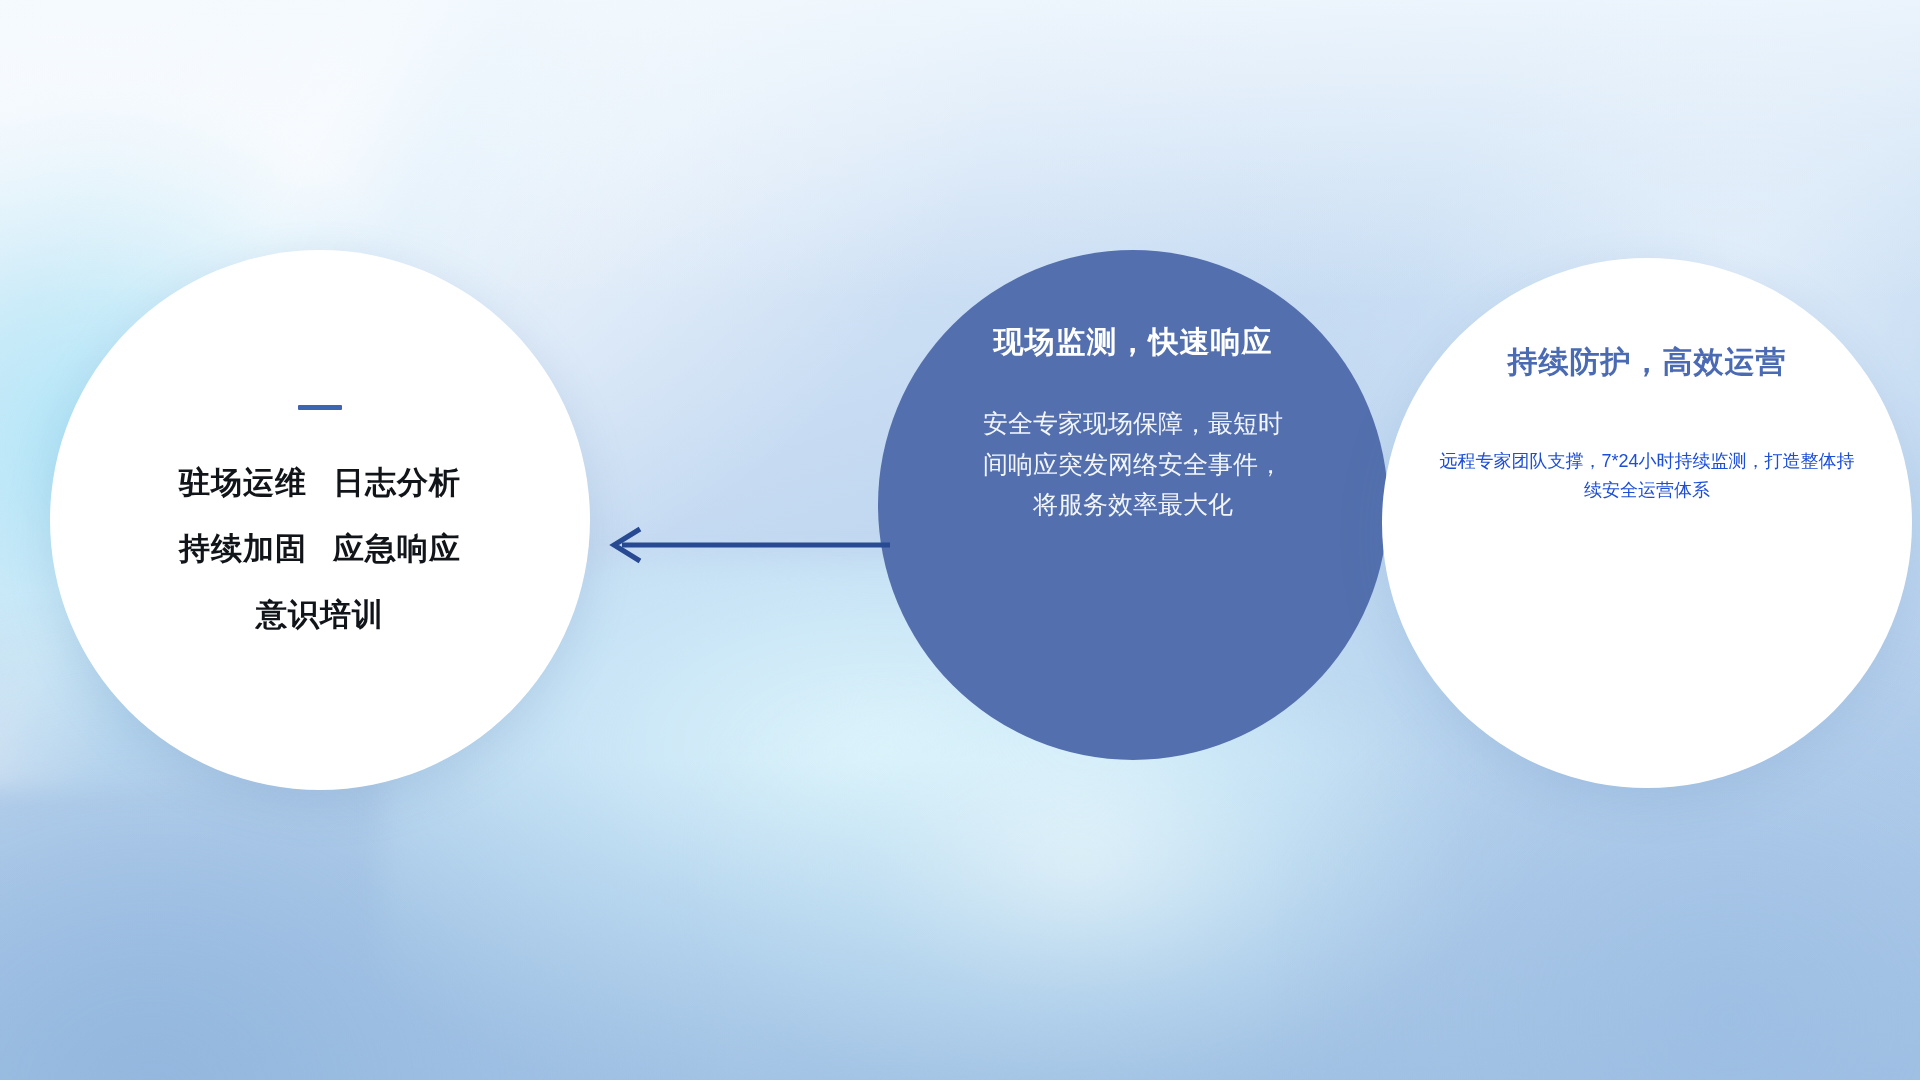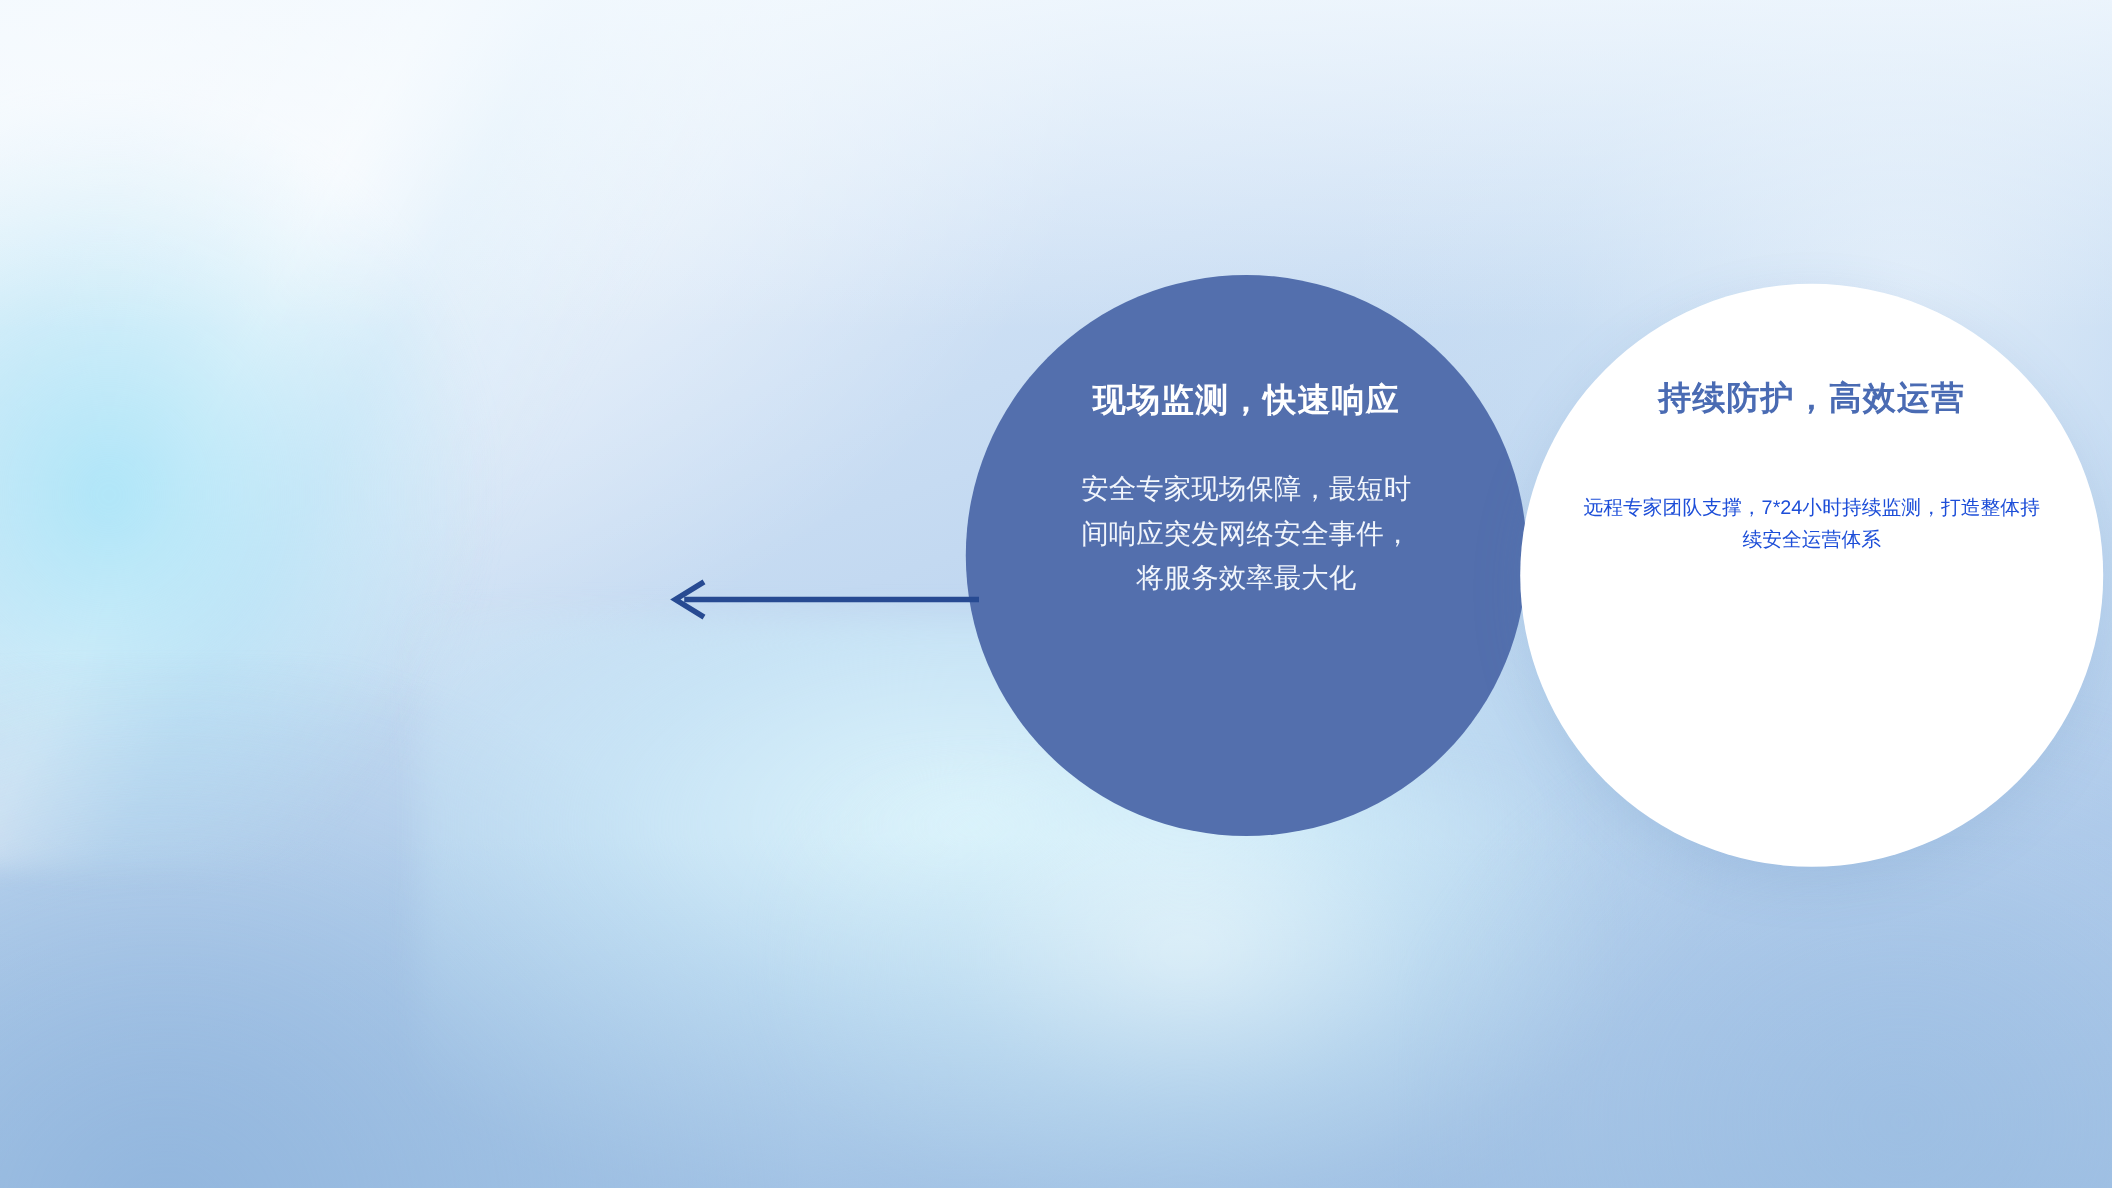--- a/index.html
+++ b/index.html
@@ -113,21 +113,20 @@
     z-index:3;
   }
   .circle-blue-inner {
     position:absolute; inset:0;
     display:flex; flex-direction:column; align-items:center;
     padding:72px 56px 0 56px;
   }
   .blue-title {
     font-size:30px; font-weight:bold; color:#ffffff;
     letter-spacing:1px; white-space:nowrap; text-align:center;
-    margin-top:22px;
   }
   .blue-body {
     margin-top:40px;
     font-size:25px; line-height:1.62; color:#f2f6fc;
     text-align:center; width:300px;
   }
 
   .circle-right {
     left:1382px; top:258px; width:530px; height:530px;
     background:#ffffff;
@@ -165,20 +164,30 @@
   <div class="bg-mid-glow"></div>
   <div class="bg-mid-glow2"></div>
   <div class="bg-r"></div>
   <div class="bg-br"></div>
   <div class="bg-top"></div>
   <div class="bg-bot"></div>
 </div>
 
 <div class="stage">
 
+  <div class="circle circle-left">
+    <div class="circle-left-inner">
+      <div class="dash"></div>
+      <div class="left-lines">
+        <div class="left-line"><span>驻场运维</span><span class="gap"></span><span>日志分析</span></div>
+        <div class="left-line"><span>持续加固</span><span class="gap"></span><span>应急响应</span></div>
+        <div class="left-line">意识培训</div>
+      </div>
+    </div>
+  </div>
 
   <div class="arrow">
     <svg width="290" height="50" viewBox="0 0 290 50" xmlns="http://www.w3.org/2000/svg">
       <line x1="22" y1="25" x2="290" y2="25" stroke="#274a92" stroke-width="5"></line>
       <polyline points="40,9 14,25 40,41" fill="none" stroke="#274a92" stroke-width="5" stroke-linejoin="miter" stroke-linecap="butt"></polyline>
     </svg>
   </div>
 
   <div class="circle circle-blue">
     <div class="circle-blue-inner">

